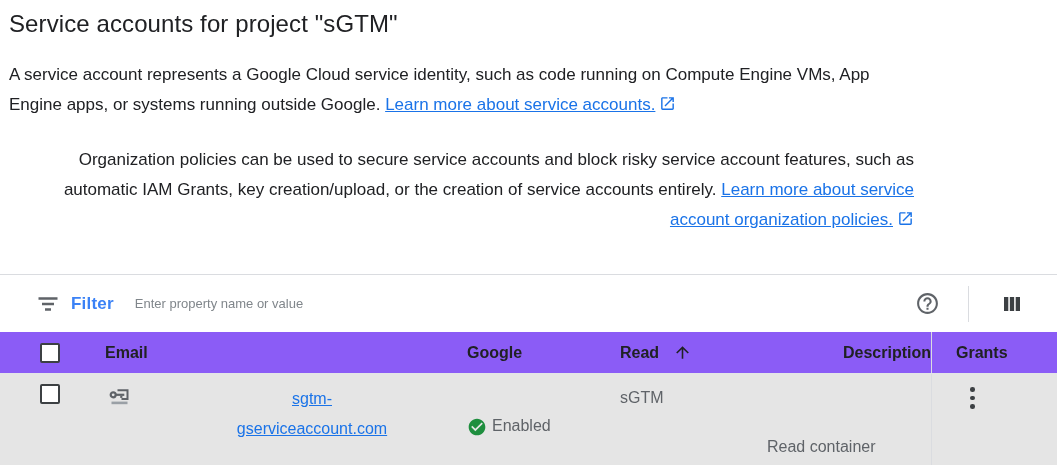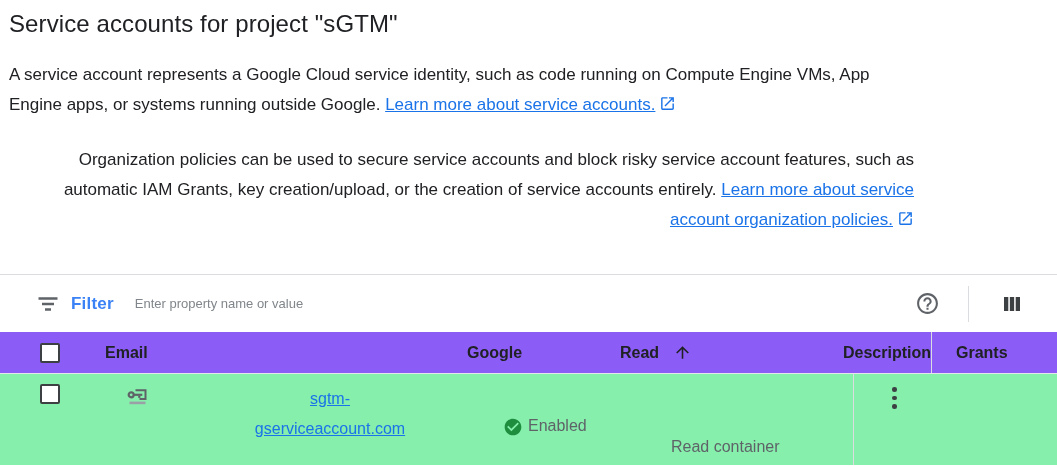--- a/index.html
+++ b/index.html
@@ -99,21 +99,21 @@
     width: 20px; height: 20px;
     border: 2px solid #3c4043;
     border-radius: 2px;
     background: #fff;
     display: inline-block;
     cursor: pointer;
     flex: none;
   }
 
   
-  .trow { display: flex; height: 91px; background: #86efac; font-size: 16px; gap: 18px; }
+  .trow { display: flex; height: 91px; background: #e5e5e5; font-size: 16px; }
   .trow .col-cb { padding-top: 10px; }
   .email-cell { display: flex; align-items: flex-start; padding-top: 10px; padding-left: 18px; }
   .key-icon { display: inline-flex; flex: none; margin-top: 1px; }
   .email-link-wrap {
     width: 170px;
     margin-left: 95px;
     text-align: center;
     line-height: 30px;
   }
   .status-cell {
@@ -222,20 +222,23 @@
       </span>
     </div>
     <div class="col-status status-cell" style="padding-left:12px;">
       <span class="status-check">
         <svg width="20" height="20" viewBox="0 0 24 24">
             <path fill="#1e8e3e" d="M12 2C6.48 2 2 6.48 2 12s4.48 10 10 10 10-4.48 10-10S17.52 2 12 2zm-2 15l-5-5 1.41-1.41L10 14.17l7.59-7.59L19 8l-9 9z"></path>
           </svg>
       </span>
       <span>Enabled</span>
     </div>
+    <div class="col-name name-cell">
+      <span>sGTM</span>
+    </div>
     <div class="col-desc desc-cell">
       <span>Read container info</span>
     </div>
     <div class="actions-cell">
       <button class="kebab-btn">
         <span class="kebab-dot"></span>
         <span class="kebab-dot"></span>
         <span class="kebab-dot"></span>
       </button>
     </div>

